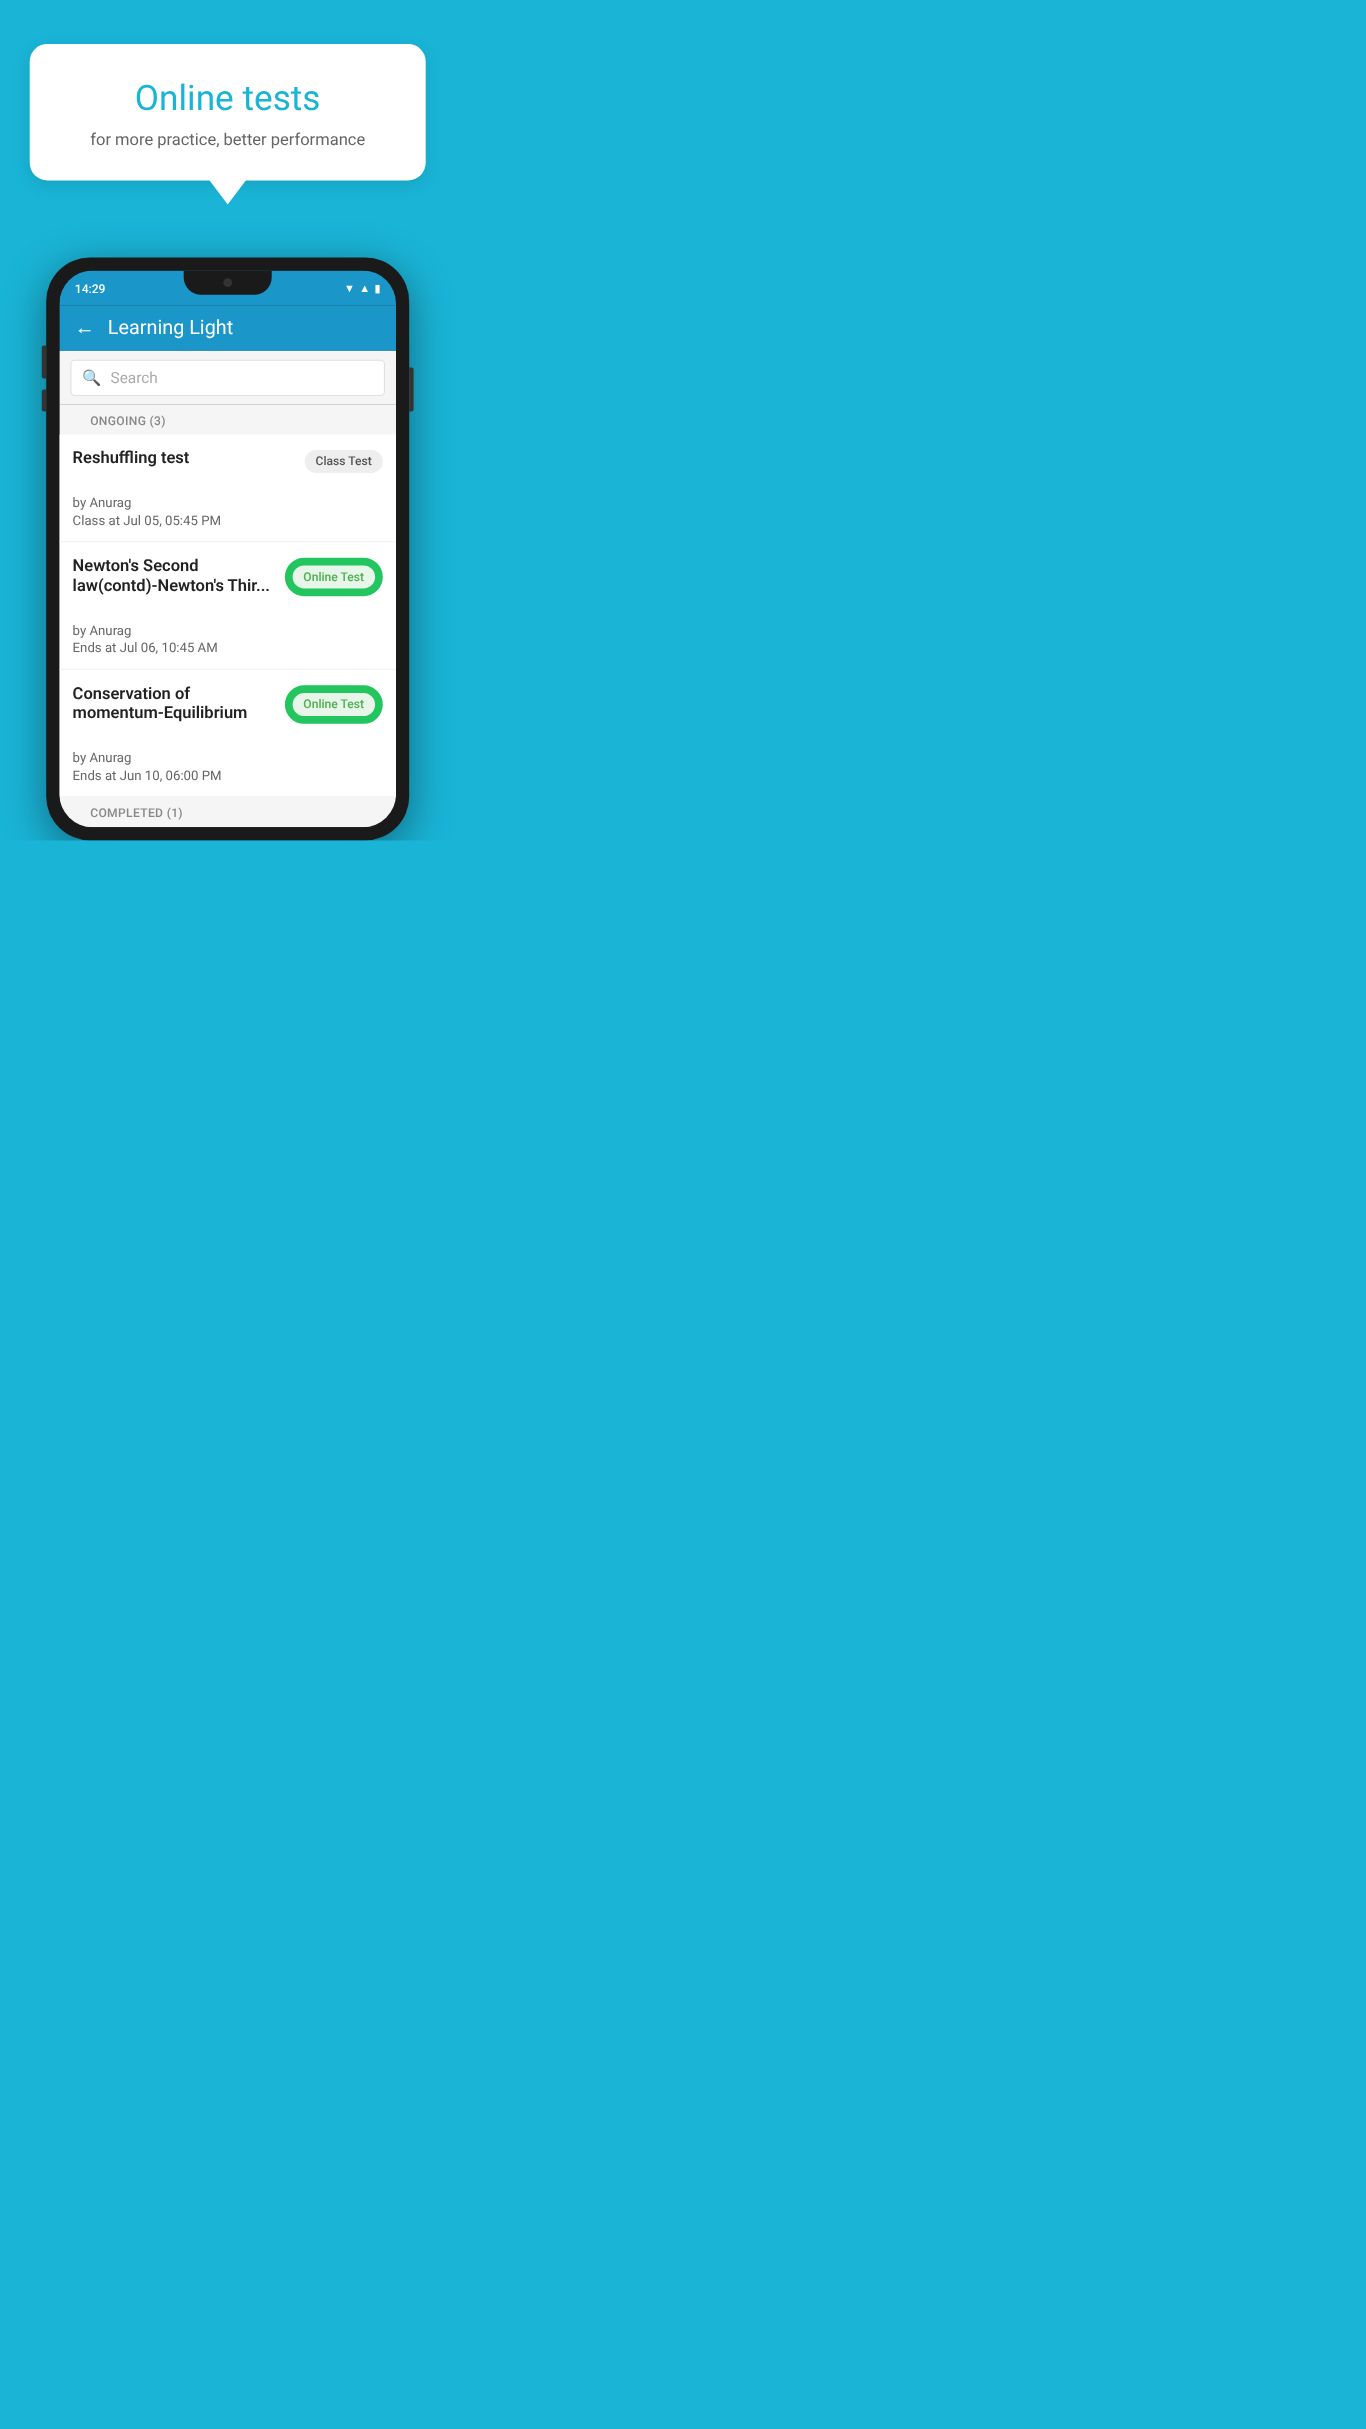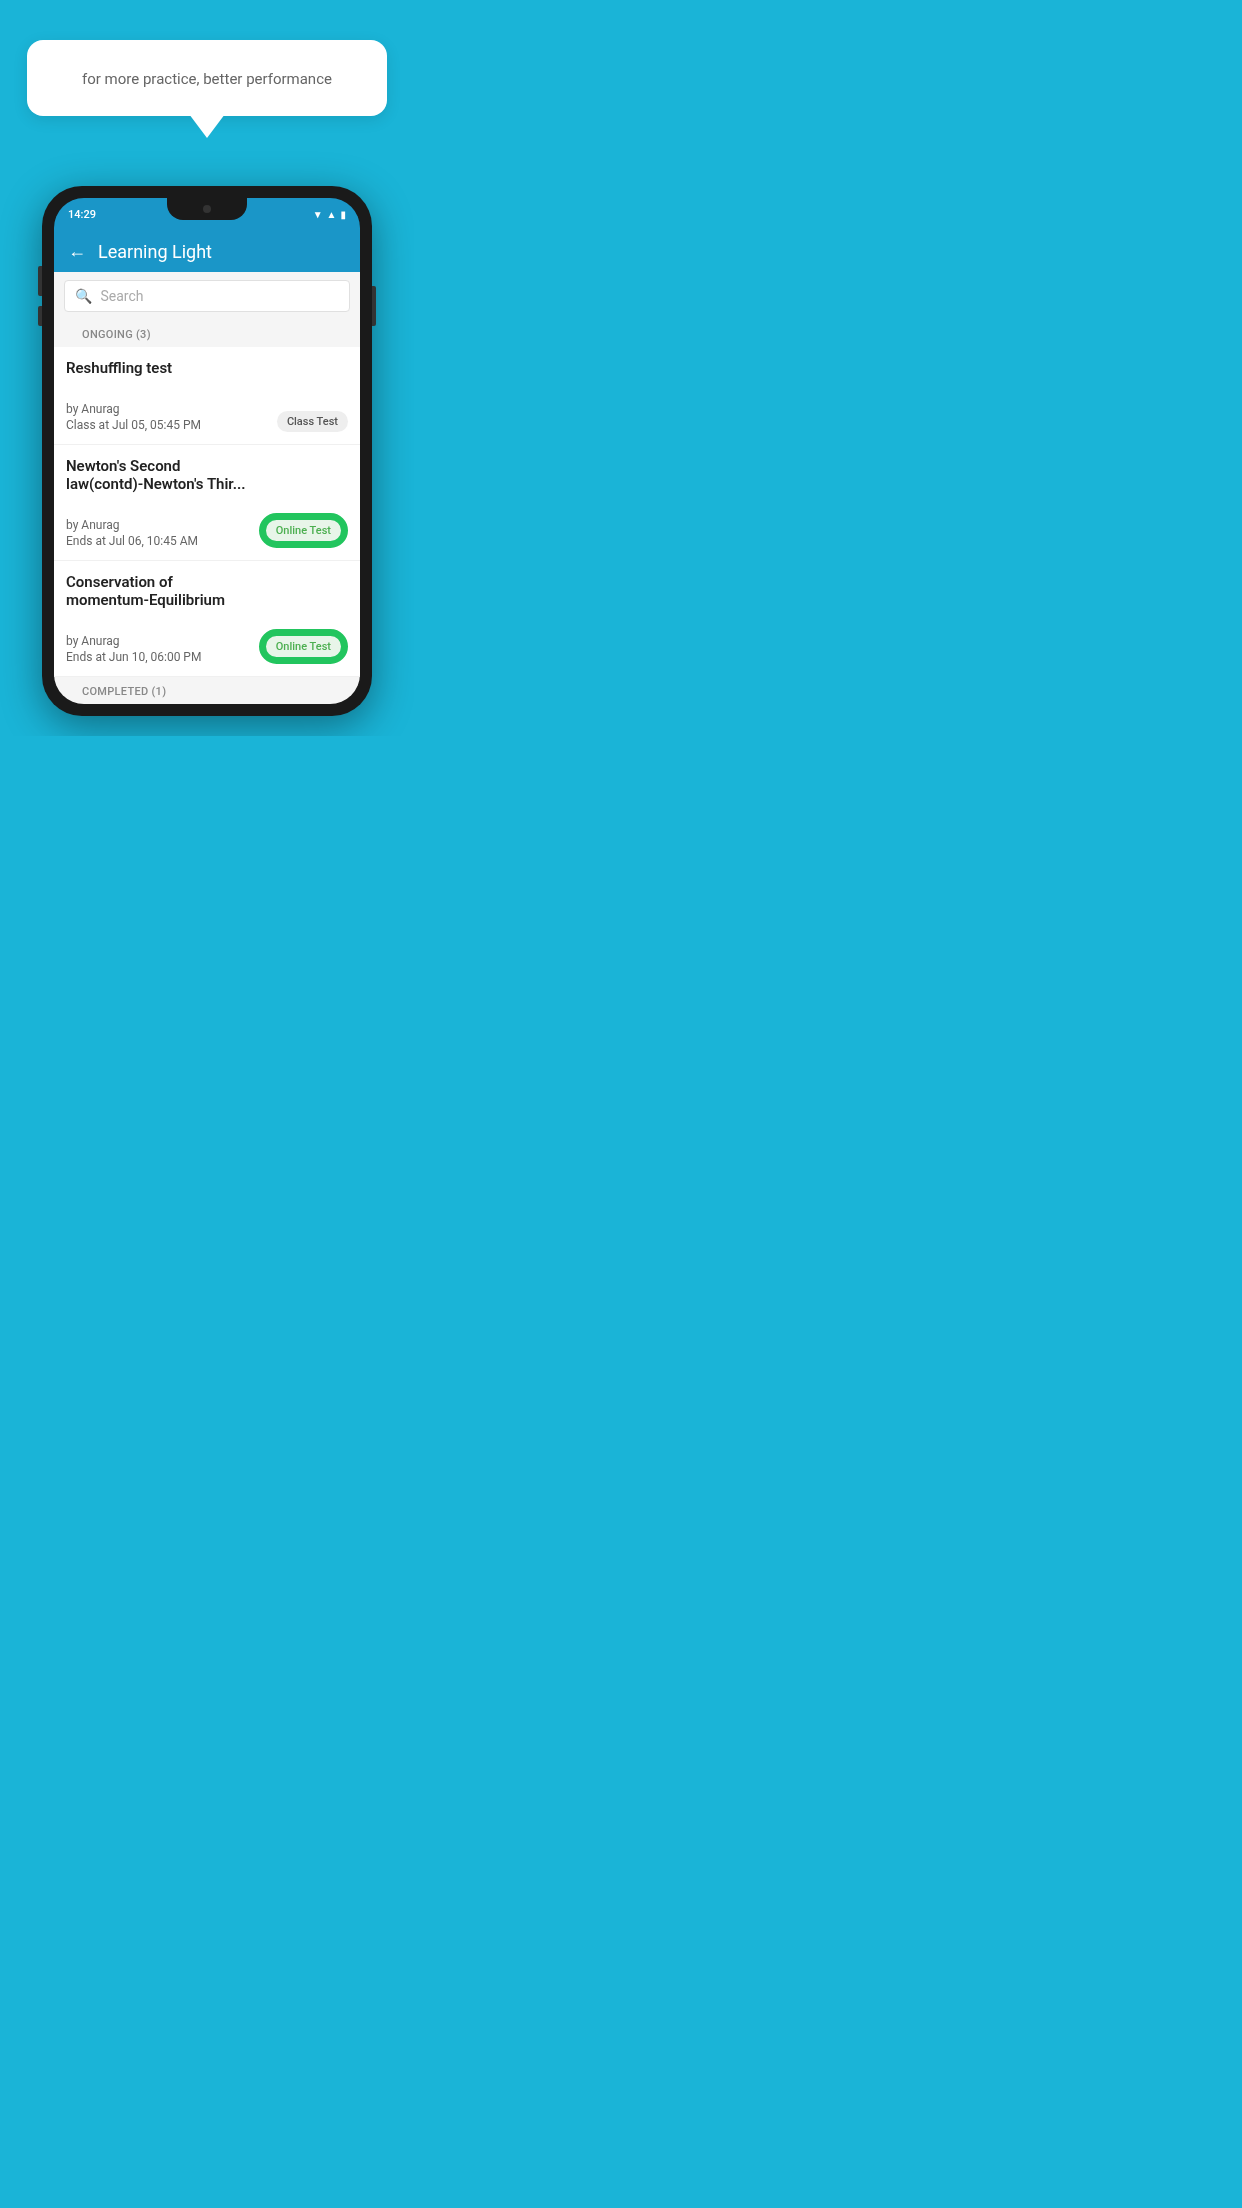--- a/index.html
+++ b/index.html
@@ -231,21 +231,21 @@
 
     .test-item {
       background: white;
       padding: 12px 12px;
       border-bottom: 1px solid #f0f0f0;
     }
 
     .test-item-row {
       display: flex;
       justify-content: space-between;
-      align-items: flex-end;
+      align-items: flex-start;
       gap: 8px;
     }
 
     .test-item-info {
       flex: 1;
     }
 
     .test-name {
       font-size: 15px;
       font-weight: 600;
@@ -313,20 +313,21 @@
       height: 40px;
       background: #333;
       border-radius: 0 2px 2px 0;
     }
   </style>
 </head>
 <body>
 
 <div class="speech-bubble-container">
   <div class="speech-bubble">
+    <div class="bubble-title">Online tests</div>
     <div class="bubble-subtitle">for more practice, better performance</div>
   </div>
 </div>
 
 <div class="phone-wrapper">
   <div class="phone-frame">
 
     <div class="phone-side-buttons"></div>
     <div class="phone-side-buttons-2"></div>
     <div class="phone-power-button"></div>

